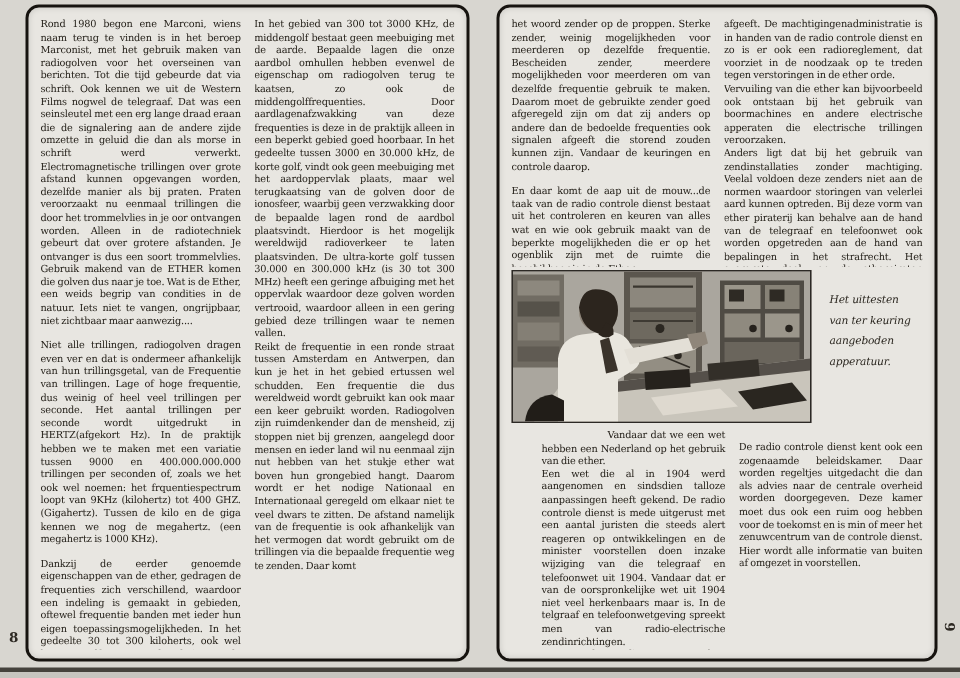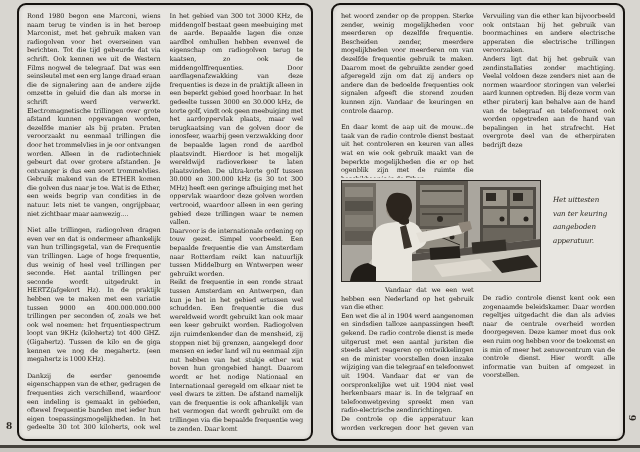--- a/index.html
+++ b/index.html
@@ -21,21 +21,21 @@
     flex:1;min-width:0;text-align:justify;
     font-size:6.5px;line-height:8.6px;letter-spacing:-0.12px;word-spacing:-0.3px;
     color:#25211a;overflow:hidden;
   }
   .col p{margin:0;}
   .col p.gap{margin-top:8px;}
   .col p.indent-first{text-indent:44px;}
   
   .row-top{display:flex;gap:9px;height:166px;overflow:hidden;}
   .row-photo{display:flex;height:102px;margin-top:2px;}
-  .row-bottom{display:flex;gap:9px;margin-top:4px;flex:1;overflow:hidden;}
+  .row-bottom{display:flex;gap:9px;margin-top:4px;flex:1;overflow:hidden;margin-left:20px;}
   .page-right .page-flow{display:flex;flex-direction:column;height:100%;}
   .photo{
     width:198px;height:100px;flex:0 0 auto;
     border:1px solid #2c2925;background:#b7b3ab;
   }
   .photo svg{display:block;width:100%;height:100%;}
   .caption{
     flex:1;padding:13px 2px 0 12px;
     font-style:italic;font-size:7.1px;line-height:13.5px;
     letter-spacing:-0.1px;color:#2a261f;text-align:left;
@@ -54,34 +54,34 @@
 
 <div class="page page-left">
   <div class="cols">
     <div class="col">
       <p>Rond 1980 begon ene Marconi, wiens naam terug te vinden is in het beroep Marconist, met het gebruik maken van radiogolven voor het overseinen van berichten. Tot die tijd gebeurde dat via schrift. Ook kennen we uit de Western Films nogwel de telegraaf. Dat was een seinsleutel met een erg lange draad eraan die de signalering aan de andere zijde omzette in geluid die dan als morse in schrift werd verwerkt. Electromagnetische trillingen over grote afstand kunnen opgevangen worden, dezelfde manier als bij praten. Praten veroorzaakt nu eenmaal trillingen die door het trommelvlies in je oor ontvangen worden. Alleen in de radiotechniek gebeurt dat over grotere afstanden. Je ontvanger is dus een soort trommelvlies. Gebruik makend van de ETHER komen die golven dus naar je toe. Wat is de Ether, een weids begrip van condities in de natuur. Iets niet te vangen, ongrijpbaar, niet zichtbaar maar aanwezig....</p>
       <p class="gap">Niet alle trillingen, radiogolven dragen even ver en dat is ondermeer afhankelijk van hun trillingsgetal, van de Frequentie van trillingen. Lage of hoge frequentie, dus weinig of heel veel trillingen per seconde. Het aantal trillingen per seconde wordt uitgedrukt in HERTZ(afgekort Hz). In de praktijk hebben we te maken met een variatie tussen 9000 en 400.000.000.000 trillingen per seconden of, zoals we het ook wel noemen: het frquentiespectrum loopt van 9KHz (kilohertz) tot 400 GHZ. (Gigahertz). Tussen de kilo en de giga kennen we nog de megahertz. (een megahertz is 1000 KHz).</p>
       <p class="gap">Dankzij de eerder genoemde eigenschappen van de ether, gedragen de frequenties zich verschillend, waardoor een indeling is gemaakt in gebieden, oftewel frequentie banden met ieder hun eigen toepassingsmogelijkheden. In het gedeelte 30 tot 300 kiloherts, ook wel lange golf genoemd, buigen de radiogolven met het aardoppervlak mee. De lange golf is daardoor uitstekend geschikt over lange afstanden, wereldwijd.</p>
     </div>
     <div class="col">
       <p>In het gebied van 300 tot 3000 KHz, de middengolf bestaat geen meebuiging met de aarde. Bepaalde lagen die onze aardbol omhullen hebben evenwel de eigenschap om radiogolven terug te kaatsen, zo ook de middengolffrequenties. Door aardlagenafzwakking van deze frequenties is deze in de praktijk alleen in een beperkt gebied goed hoorbaar. In het gedeelte tussen 3000 en 30.000 kHz, de korte golf, vindt ook geen meebuiging met het aardoppervlak plaats, maar wel terugkaatsing van de golven door de ionosfeer, waarbij geen verzwakking door de bepaalde lagen rond de aardbol plaatsvindt. Hierdoor is het mogelijk wereldwijd radioverkeer te laten plaatsvinden. De ultra-korte golf tussen 30.000 en 300.000 kHz (is 30 tot 300 MHz) heeft een geringe afbuiging met het oppervlak waardoor deze golven worden vertrooid, waardoor alleen in een gering gebied deze trillingen waar te nemen vallen.</p>
-      <p>Daarvoor is de internationale ordening op touw gezet. Simpel voorbeeld. Een bepaalde frequentie die van Amsterdam naar Rotterdam reikt kan natuurlijk tussen Middelburg en Wntwerpen weer gebruikt worden.</p>
       <p>Reikt de frequentie in een ronde straat tussen Amsterdam en Antwerpen, dan kun je het in het gebied ertussen wel schudden. Een frequentie die dus wereldweid wordt gebruikt kan ook maar een keer gebruikt worden. Radiogolven zijn ruimdenkender dan de mensheid, zij stoppen niet bij grenzen, aangelegd door mensen en ieder land wil nu eenmaal zijn nut hebben van het stukje ether wat boven hun grongebied hangt. Daarom wordt er het nodige Nationaal en Internationaal geregeld om elkaar niet te veel dwars te zitten. De afstand namelijk van de frequentie is ook afhankelijk van het vermogen dat wordt gebruikt om de trillingen via die bepaalde frequentie weg te zenden. Daar komt</p>
     </div>
   </div>
 </div>
 
 <div class="page page-right">
   <div class="page-flow">
     <div class="row-top">
       <div class="col">
         <p>het woord zender op de proppen. Sterke zender, weinig mogelijkheden voor meerderen op dezelfde frequentie. Bescheiden zender, meerdere mogelijkheden voor meerderen om van dezelfde frequentie gebruik te maken. Daarom moet de gebruikte zender goed afgeregeld zijn om dat zij anders op andere dan de bedoelde frequenties ook signalen afgeeft die storend zouden kunnen zijn. Vandaar de keuringen en controle daarop.</p>
         <p class="gap">En daar komt de aap uit de mouw...de taak van de radio controle dienst bestaat uit het controleren en keuren van alles wat en wie ook gebruik maakt van de beperkte mogelijkheden die er op het ogenblik zijn met de ruimte die beschikbaar is in de Ether.</p>
       </div>
       <div class="col">
+        <p>afgeeft. De machtigingenadministratie is in handen van de radio controle dienst en zo is er ook een radioreglement, dat voorziet in de noodzaak op te treden tegen verstoringen in de ether orde.</p>
         <p>Vervuiling van die ether kan bijvoorbeeld ook ontstaan bij het gebruik van boormachines en andere electrische apperaten die electrische trillingen veroorzaken.</p>
         <p>Anders ligt dat bij het gebruik van zendinstallaties zonder machtiging. Veelal voldoen deze zenders niet aan de normen waardoor storingen van velerlei aard kunnen optreden. Bij deze vorm van ether piraterij kan behalve aan de hand van de telegraaf en telefoonwet ook worden opgetreden aan de hand van bepalingen in het strafrecht. Het overgrote deel van de etherpiraten bedrijft deze</p>
       </div>
     </div>
 
     <div class="row-photo">
       <div class="photo">
 
         <svg viewBox="0 0 198 100" preserveAspectRatio="none">
           <rect x="0" y="0" width="198" height="100" fill="#aaa69e"></rect>

